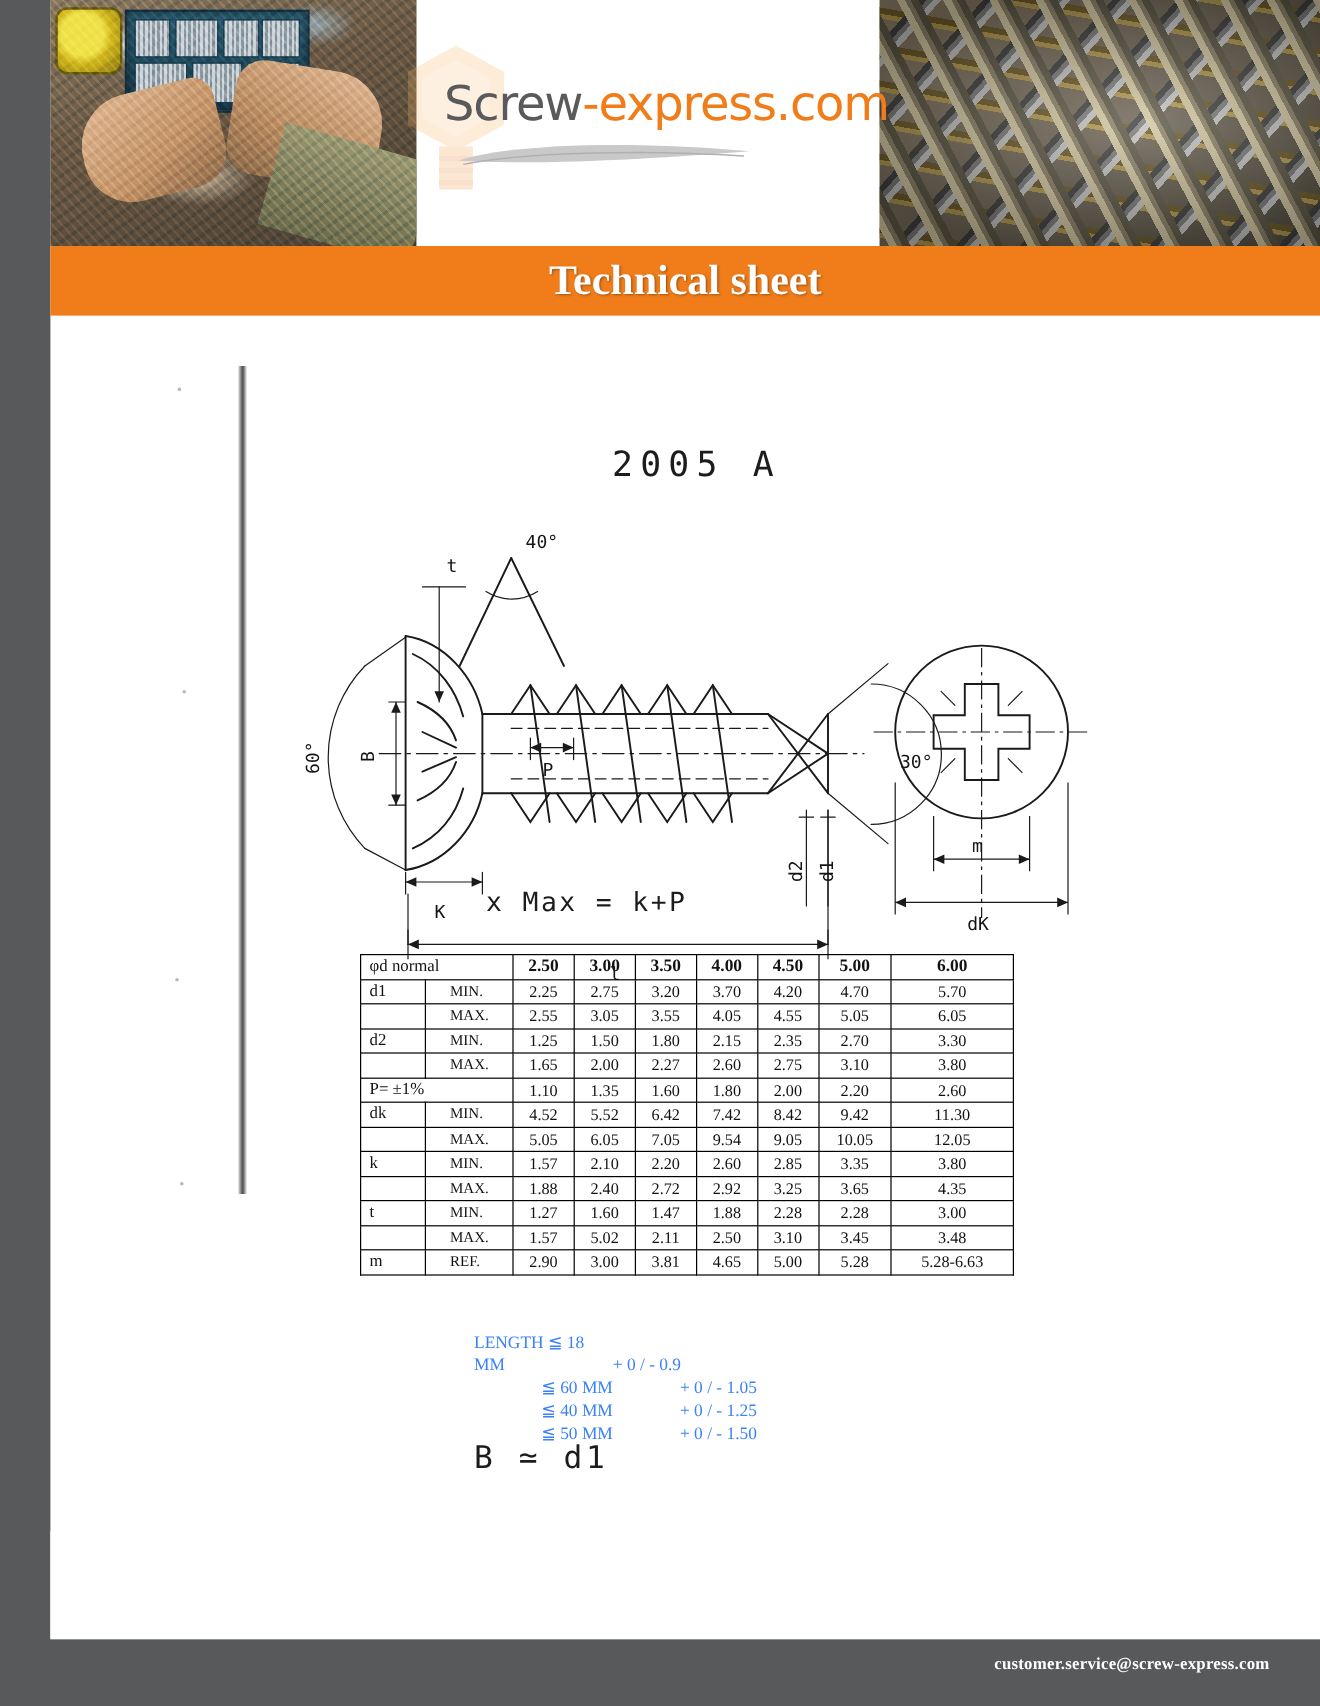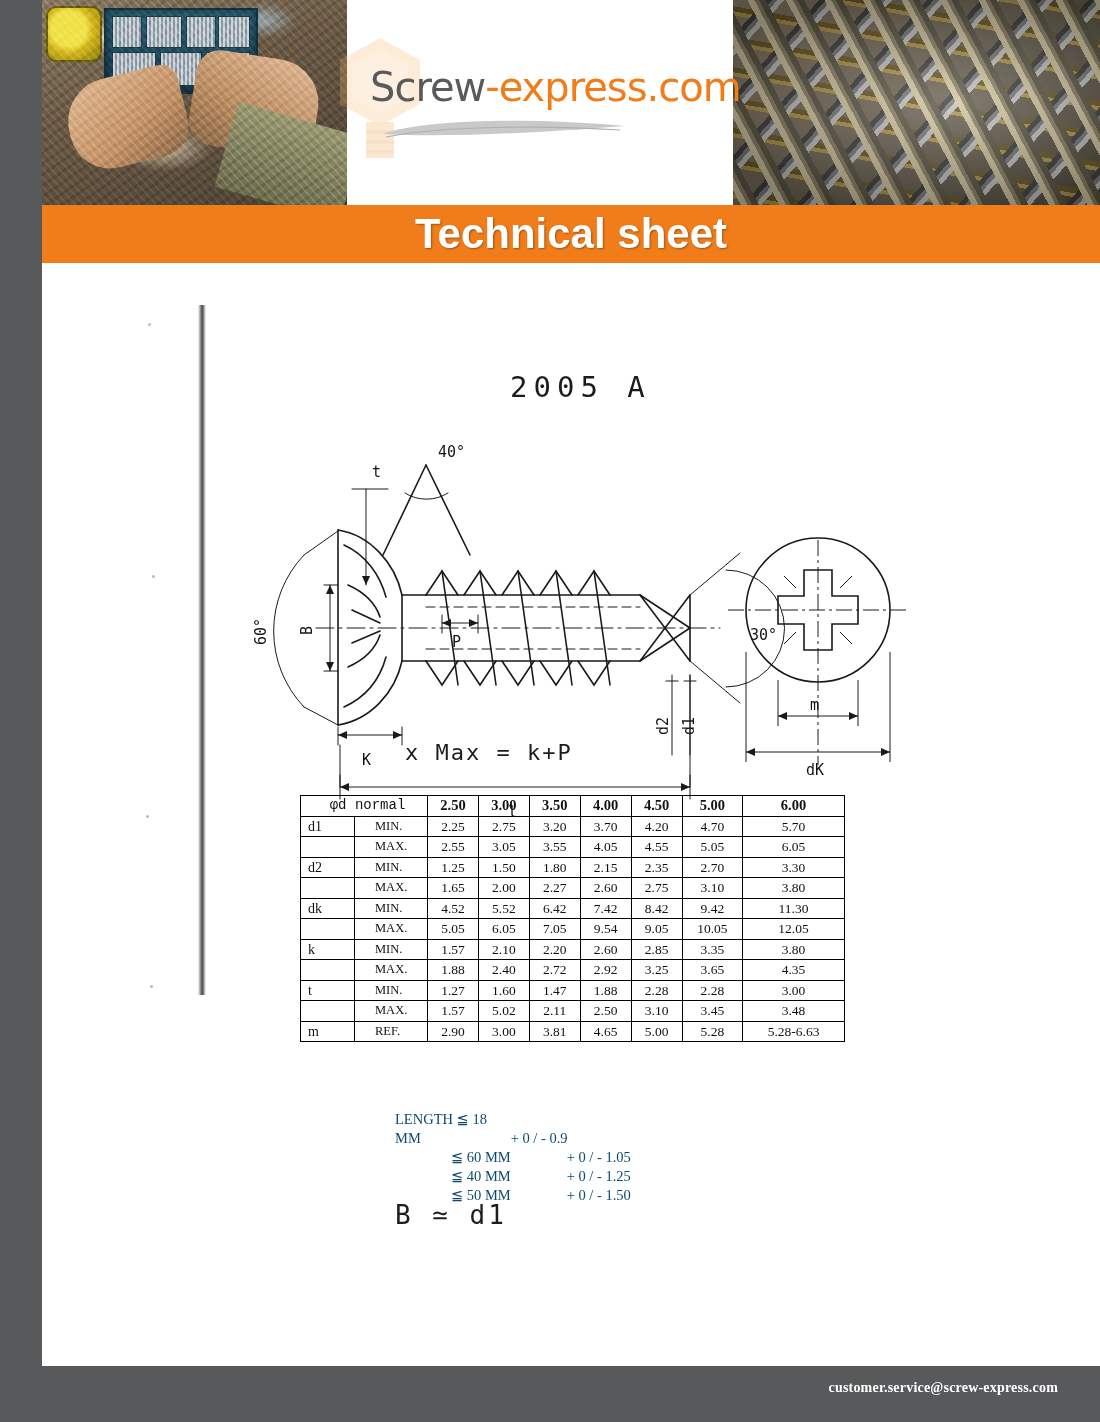--- a/index.html
+++ b/index.html
@@ -164,23 +164,23 @@
     background: #f07d1a;
   }
   .banner-title {
     position: absolute;
     left: 0; top: 0;
     width: 1058px;
     height: 58px;
     line-height: 58px;
     text-align: center;
     color: #ffffff;
-    font-family: Liberation Sans, sans-serif;
+    font-family: Liberation Serif, serif;
     font-weight: bold;
-    font-size: 42px;
+    font-size: 35px;
     text-shadow: 1px 1px 2px rgba(0,0,0,.35);
   }
   
   .scan {
     position: absolute;
     left: 120px; top: 285px;
     width: 820px;
     height: 990px;
     background: #ffffff;
   }
@@ -246,38 +246,37 @@
     padding-left: 7px;
     font-size: 14px;
   }
   table.spec .sub {
     width: 52px;
     text-align: left;
     padding-left: 20px;
     font-size: 12.5px;
   }
   table.spec .hdr-left {
-    text-align: center;
+    text-align: left;
     padding-left: 7px;
     font-weight: normal;
     font-size: 14px;
-    font-family: Liberation Mono, monospace;
   }
   table.spec .wide2 {
     text-align: left;
     padding-left: 7px;
     font-size: 14px;
   }
   
   .tolerances {
     position: absolute;
     left: 395px; top: 1110px;
     font-family: "Liberation Serif", serif;
     font-size: 14.5px;
-    color: #0c4a6e;
+    color: #3b82f6;
     line-height: 19px;
   }
   .tolerances .row span.k { display: inline-block; width: 112px; }
   .tolerances .row.indent { padding-left: 56px; }
   
   .footer {
     position: absolute;
     left: 0; top: 1366px;
     width: 1100px;
     height: 56px;
@@ -568,20 +567,30 @@
         <tr>
           <td class="lbl"></td>
           <td class="sub">MAX.</td>
           <td>1.65</td>
           <td>2.00</td>
           <td>2.27</td>
           <td>2.60</td>
           <td>2.75</td>
           <td>3.10</td>
           <td>3.80</td>
+        </tr>
+        <tr>
+          <td class="wide2" colspan="2">P= ±1%</td>
+          <td>1.10</td>
+          <td>1.35</td>
+          <td>1.60</td>
+          <td>1.80</td>
+          <td>2.00</td>
+          <td>2.20</td>
+          <td>2.60</td>
         </tr>
         <tr>
           <td class="lbl">dk</td>
           <td class="sub">MIN.</td>
           <td>4.52</td>
           <td>5.52</td>
           <td>6.42</td>
           <td>7.42</td>
           <td>8.42</td>
           <td>9.42</td>

